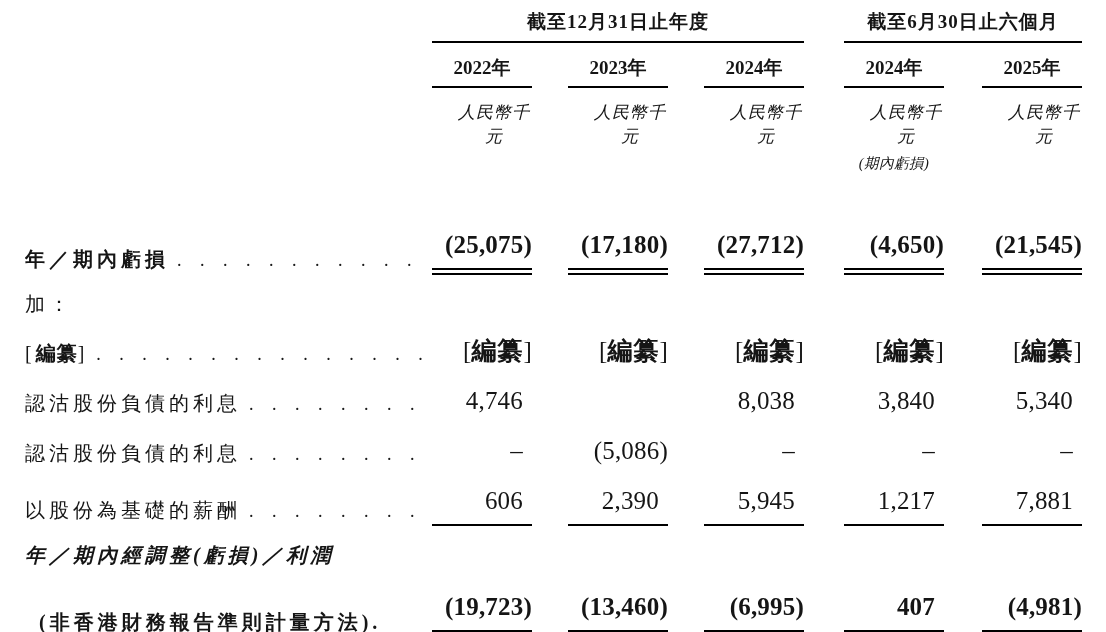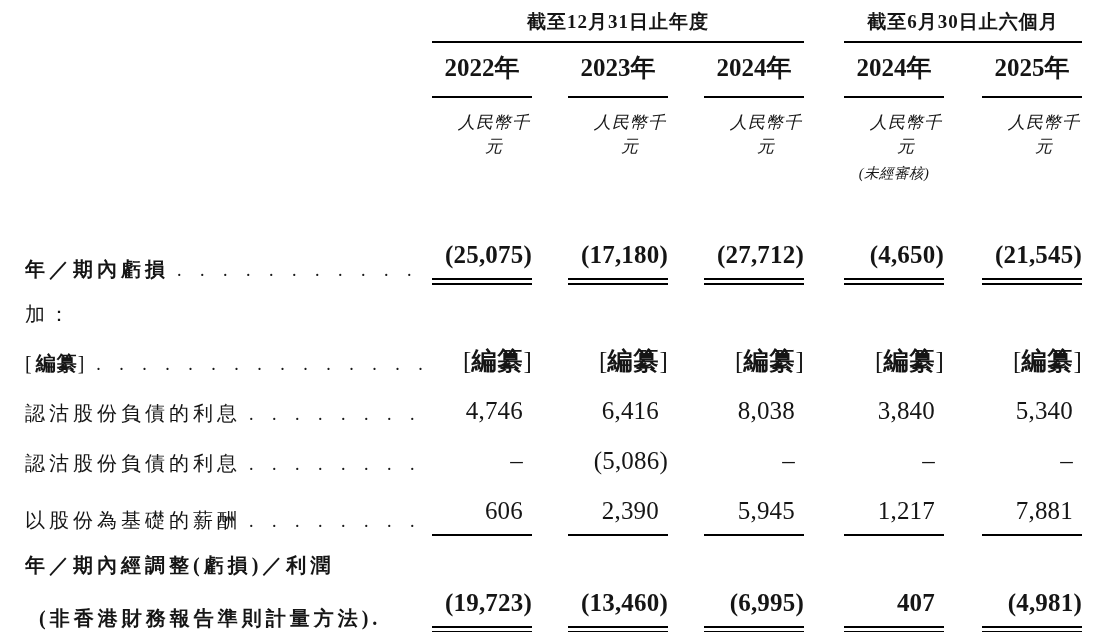--- a/index.html
+++ b/index.html
@@ -15,22 +15,22 @@
     align-items:end;
   }
   
   .ghead{
     text-align:center;font-weight:bold;font-size:19px;line-height:24px;
     letter-spacing:1px;border-bottom:2px solid #000;padding-bottom:7px;
   }
   .g1{grid-column:2/7;}
   .g2{grid-column:8/11;}
   .yh{
-    text-align:center;font-weight:bold;font-size:25px;line-height:24px;
-    border-bottom:2px solid #000;padding-bottom:16px;margin-top:13px;
+    text-align:center;font-weight:bold;font-size:19px;line-height:24px;
+    border-bottom:2px solid #000;padding-bottom:6px;margin-top:13px;
   }
   .unit{
     text-align:center;font-style:italic;font-size:17px;line-height:24px;margin-top:13px;
     letter-spacing:1px;
     margin-left:24px;
   }
   .unaud{
     text-align:center;font-style:italic;font-size:14.5px;line-height:22px;margin-top:3px;
     letter-spacing:0.5px;
   }
@@ -52,21 +52,21 @@
   .vcell{text-align:right;line-height:30px;}
   .num{display:inline-block;font-size:25px;letter-spacing:0.2px;white-space:nowrap;}
   .num.pad{padding-right:9px;}
   .row.bold .num{font-weight:bold;}
   .rbold{font-weight:bold;letter-spacing:1px;}
   .rule{width:100%;margin-top:5px;}
   .rule.single{border-top:2px solid #000;height:0;}
   .rule.double{border-top:2px solid #000;border-bottom:2px solid #000;height:7px;box-sizing:border-box;border-left:0;border-right:0;}
   .row.tight{margin-bottom:14px;}
   .row.sub .lcell{padding-left:14px;}
-  .line1{margin-bottom:8px;}
+  .line1{margin-bottom:22px;font-style:italic;}
 </style>
 </head>
 <body>
 
 <div class="page">
 
   <div class="grid">
     <div class="ghead g1">截至12月31日止年度</div>
     <div class="ghead g2">截至6月30日止六個月</div>
   </div>
@@ -81,21 +81,21 @@
 
   <div class="grid">
     <div class="unit vc1">人民幣千元</div>
     <div class="unit vc2">人民幣千元</div>
     <div class="unit vc3">人民幣千元</div>
     <div class="unit vc4">人民幣千元</div>
     <div class="unit vc5">人民幣千元</div>
   </div>
 
   <div class="grid">
-    <div class="unaud vc4">(未經審核)</div>
+    <div class="unaud vc4">(期內虧損)</div>
   </div>
 
   <div class="spacer"></div>
 
   <div class="grid row bold tight">
     <div class="lcell">
       <span class="lbl">年／期內虧損</span>
       <span class="dots">. . . . . . . . . . . . . . . . . . . . . . . . . . . . . . . . . . . . . . . .</span>
     </div>
     <div class="vcell vc1"><span class="num">(25,075)</span><div class="rule double"></div></div>
@@ -122,21 +122,20 @@
     <div class="vcell vc4"><span class="num"><span>[</span><span class="rbold">編纂</span><span>]</span></span></div>
     <div class="vcell vc5"><span class="num"><span>[</span><span class="rbold">編纂</span><span>]</span></span></div>
   </div>
 
   <div class="grid row">
     <div class="lcell">
       <span class="lbl">認沽股份負債的利息</span>
       <span class="dots">. . . . . . . . . . . . . . . . . . . . . . . . . . . . . . . . . . . . . . . .</span>
     </div>
     <div class="vcell vc1"><span class="num pad">4,746</span></div>
-    <div class="vcell vc2"><span class="num pad">6,416</span></div>
     <div class="vcell vc3"><span class="num pad">8,038</span></div>
     <div class="vcell vc4"><span class="num pad">3,840</span></div>
     <div class="vcell vc5"><span class="num pad">5,340</span></div>
   </div>
 
   <div class="grid row">
     <div class="lcell">
       <span class="lbl">認沽股份負債的利息</span>
       <span class="dots">. . . . . . . . . . . . . . . . . . . . . . . . . . . . . . . . . . . . . . . .</span>
     </div>

